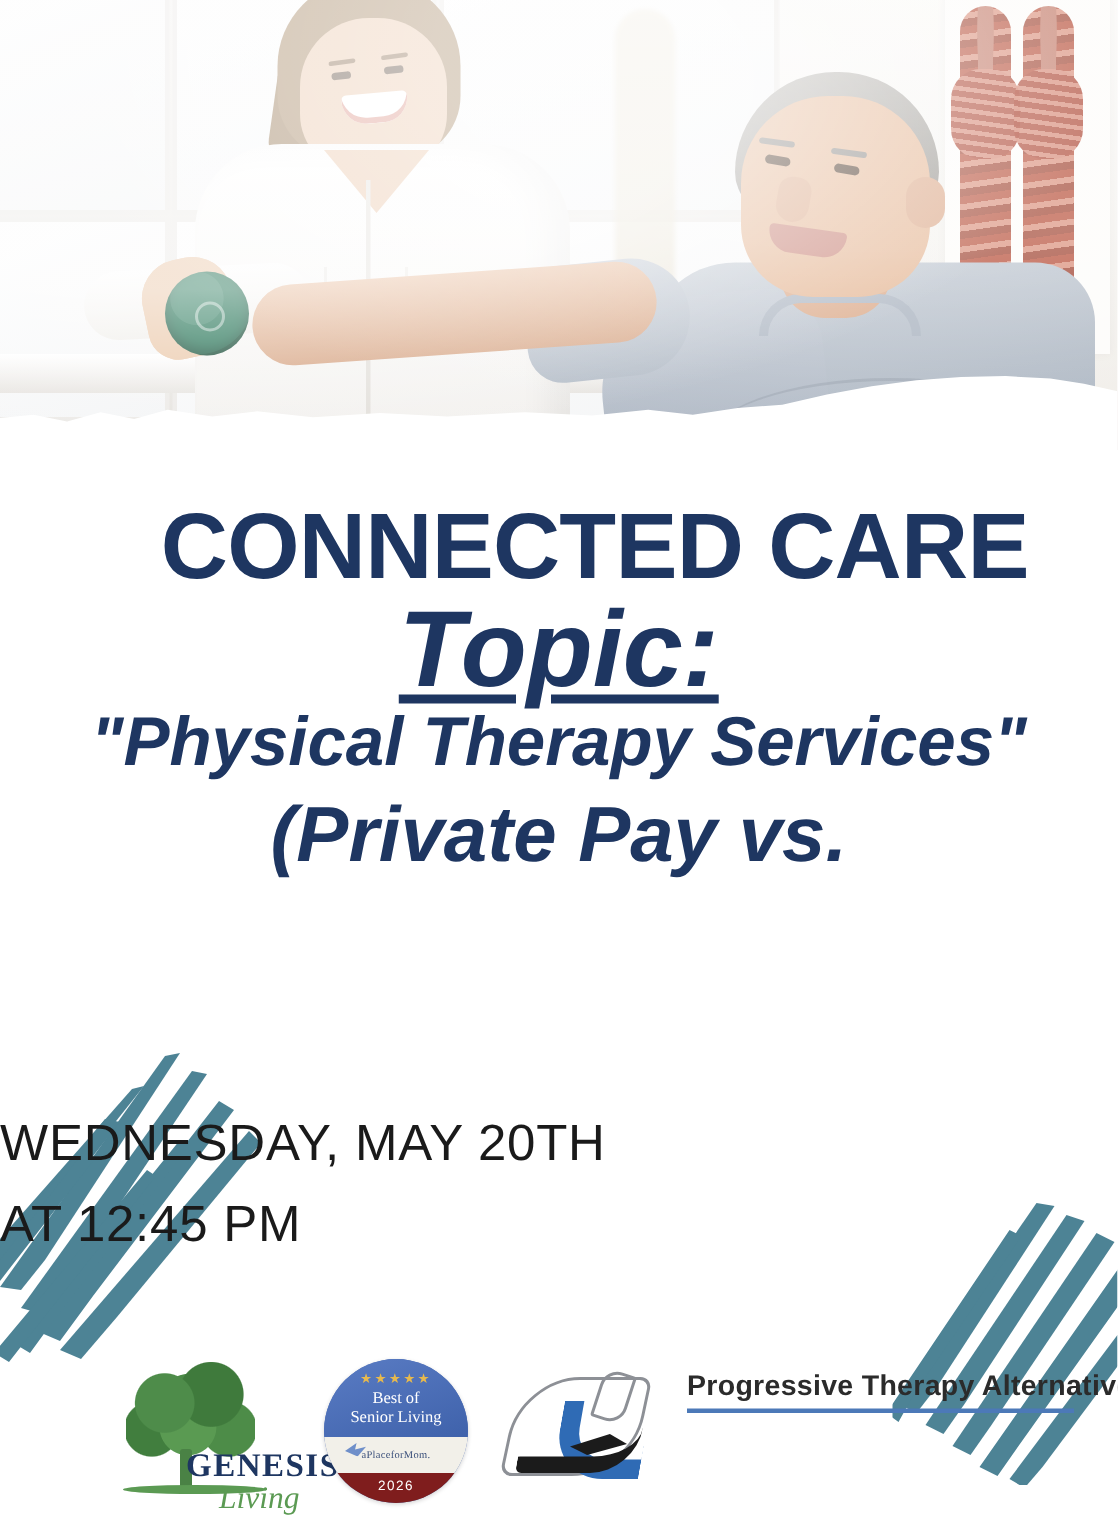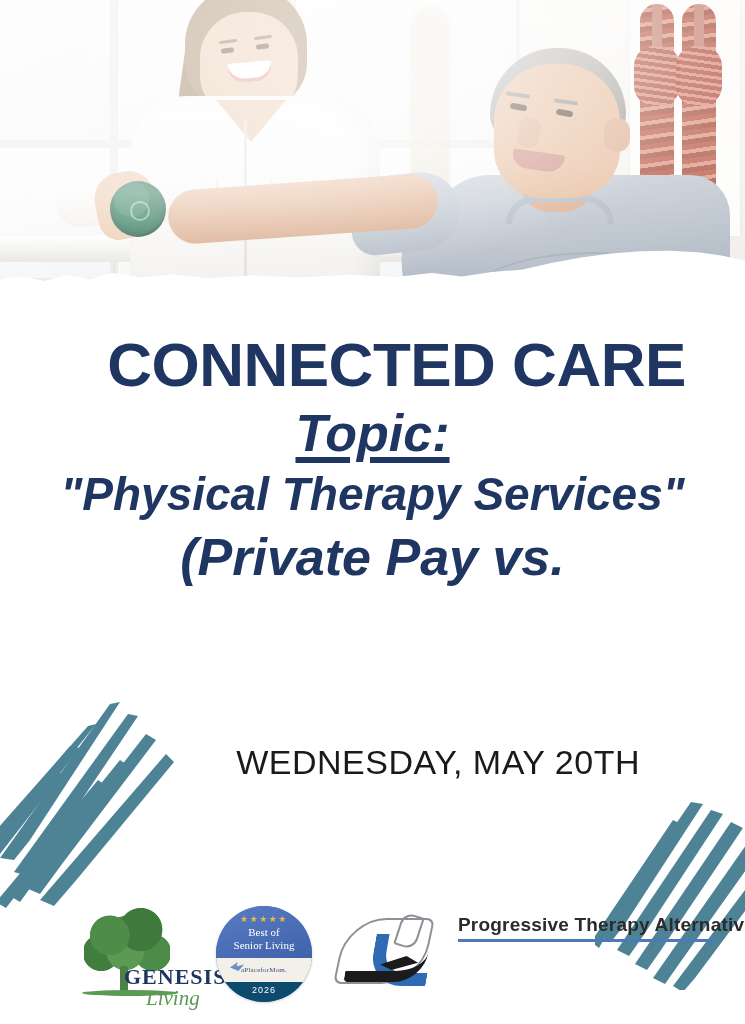--- a/index.html
+++ b/index.html
@@ -248,21 +248,21 @@
     text-align:center;
     color:#1e3661;
   }
   .h-connected {
     font-size:62px; line-height:70px;
     font-weight:bold; letter-spacing:-0.5px;
     font-family:"Liberation Sans", sans-serif;
     margin-left:48px;
   }
   .h-topic {
-    font-size:52px; line-height:62px;
+    font-size:72px; line-height:62px;
     font-weight:bold; font-style:italic;
     text-decoration:underline; text-underline-offset:6px;
     text-decoration-thickness:6px;
     margin-top:2px;
   }
   .h-quote {
     font-size:46px; line-height:56px;
     font-weight:bold; font-style:italic;
     margin-top:2px;
     white-space:nowrap;
@@ -270,21 +270,21 @@
   .h-paren {
     font-size:52px; line-height:58px;
     font-weight:bold; font-style:italic;
     margin-top:6px;
   }
   .h-paren div { white-space:nowrap; }
 
   
   .details {
     position:absolute; left:0; top:735px; width:640px;
-    text-align:right; color:#1a1a1a;
+    text-align:left; color:#1a1a1a;
   }
   .details div {
     font-size:34px; line-height:54px;
     font-weight:500; letter-spacing:0.5px;
     font-family:"Liberation Sans", sans-serif;
   }
   .d-venue { font-size:33px; }
 
   
   .logo-row {
@@ -353,21 +353,21 @@
     font-size:7px; color:#3a4f7a; margin-top:8px;
     font-family:"Liberation Serif", serif; letter-spacing:.2px;
   }
   .badge-bird {
     position:absolute; left:14px; top:4px; width:14px; height:9px;
     background:#6f8fc9;
     clip-path:polygon(0 60%, 55% 0, 48% 48%, 100% 28%, 60% 100%);
   }
   .badge-bot {
     position:absolute; left:0; top:76px; width:96px; height:20px;
-    background:#0c4a6e; text-align:center;
+    background:#7f1d1d; text-align:center;
   }
   .badge-year {
     color:#ffffff; font-size:9px; letter-spacing:1px; margin-top:3px;
   }
 
   
   .pta { position:absolute; left:336px; top:8px; width:380px; height:92px; }
   .pta-mark { position:absolute; left:0; top:4px; width:112px; height:82px; }
   .pta-swoosh-out {
     position:absolute; left:4px; top:6px; width:88px; height:66px;
@@ -504,20 +504,21 @@
     <div class="h-connected">CONNECTED CARE</div>
     <div class="h-topic">Topic:</div>
     <div class="h-quote">"Physical Therapy Services"</div>
     <div class="h-paren">
       <div>(Private Pay vs.</div>
     </div>
   </div>
 
   <div class="details">
     <div>WEDNESDAY, MAY 20TH</div>
+    <div>AT 12:45 PM</div>
   </div>
 
   <div class="logo-row">
 
     <div class="genesis">
       <div class="gv-tree"></div>
       <div class="gv-trunk"></div>
       <div class="gv-ground"></div>
       <div class="gv-name">GENESIS</div>
       <div class="gv-sub">Living</div>

